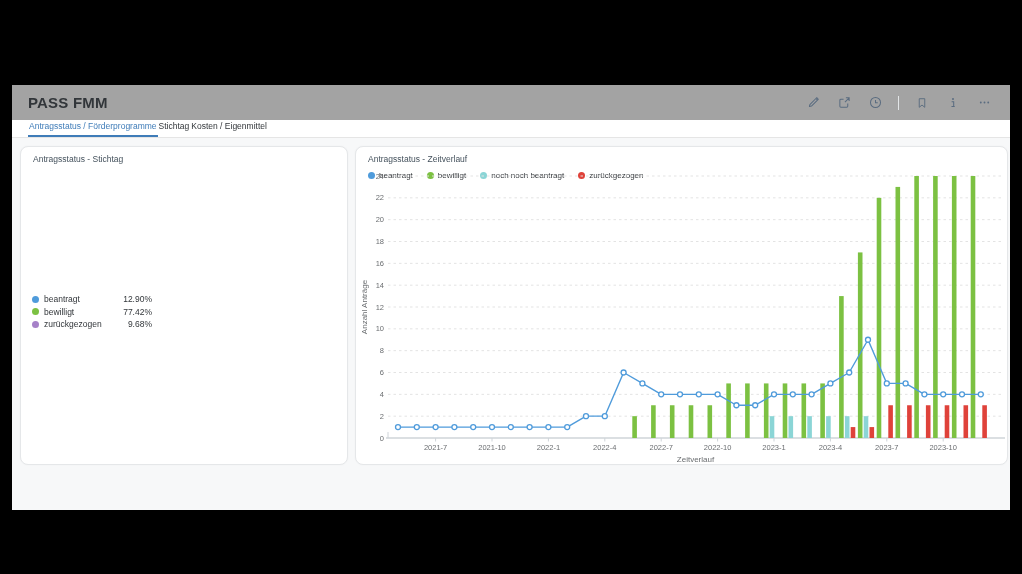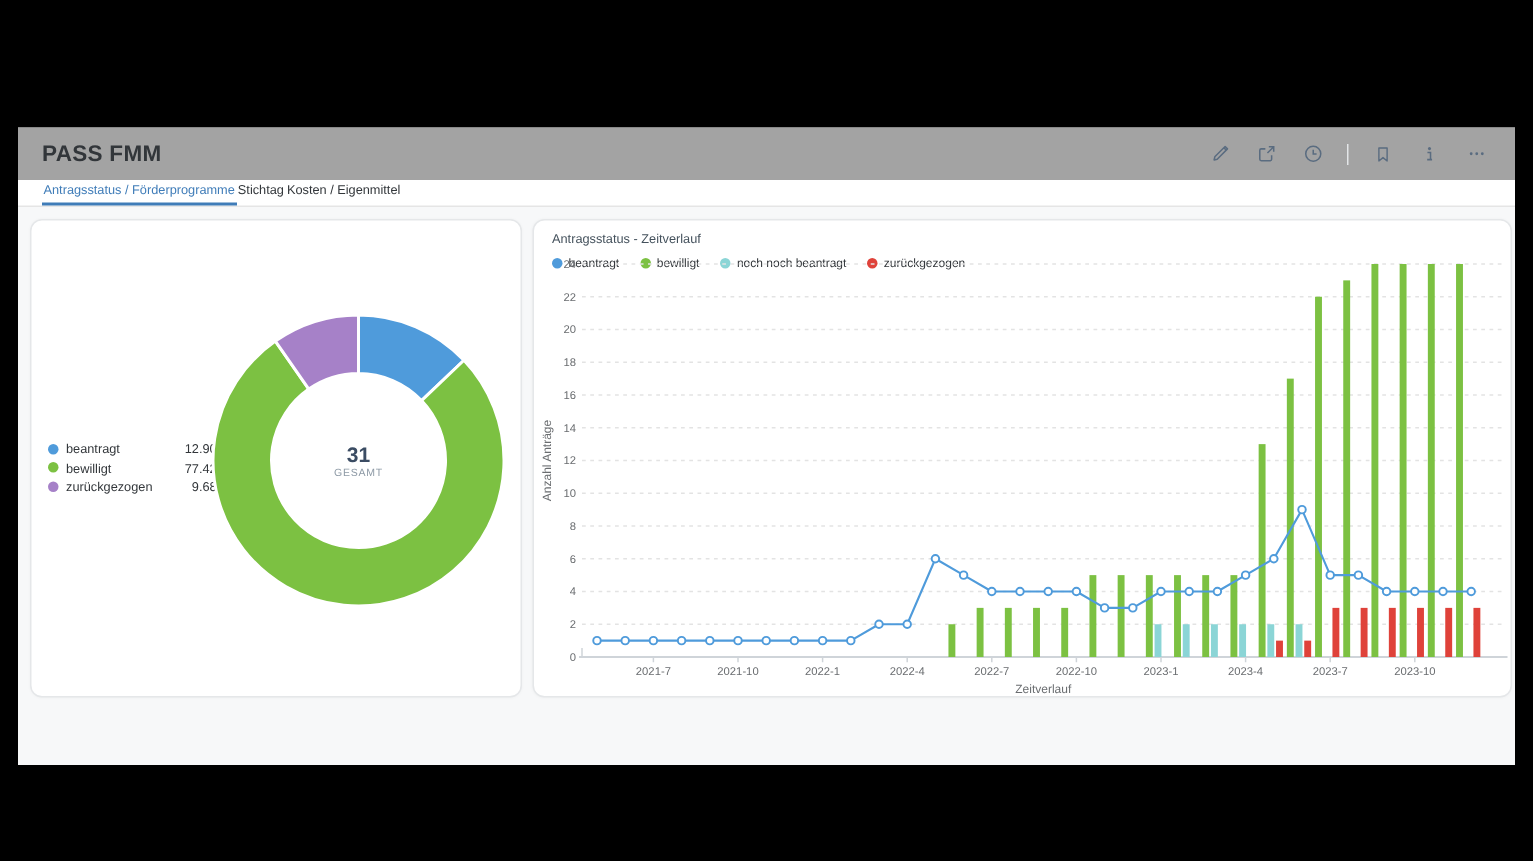--- a/index.html
+++ b/index.html
@@ -98,48 +98,38 @@
     <div class="tab active">Antragsstatus  / Förderprogramme</div>
     <div class="tab">Stichtag</div>
     <div class="tab">Kosten / Eigenmittel</div>
   </div>
 
   <div class="content">
 
     <div class="panels">
 
       <div class="panel panel-left">
+        <div class="panel-title">Antragsstatus - Stichtag</div>
         <div class="donut-legend" id="donutLegend">
             <div class="legend-row">
               <span class="dot" style="background: rgb(79, 155, 219);"></span>
               <span class="lbl">beantragt</span>
               <span class="val">12.90%</span>
             </div>
             <div class="legend-row">
               <span class="dot" style="background: rgb(124, 193, 66);"></span>
               <span class="lbl">bewilligt</span>
               <span class="val">77.42%</span>
             </div>
             <div class="legend-row">
               <span class="dot" style="background: rgb(166, 129, 200);"></span>
               <span class="lbl">zurückgezogen</span>
               <span class="val">9.68%</span>
             </div>
           </div>
-        <div class="donut-wrap">
-          <svg id="donutSvg" width="200" height="200" viewBox="0 0 200 200">
-              <path d="M100 3 A97 97 0 0 1 170.2913536281435 33.1559605864272 L142.0298815508487 60.03139911353379 A58 58 0 0 0 100 42 Z" fill="#4f9bdb" stroke="#fff" stroke-width="2" stroke-linejoin="round"></path>
-              <path d="M170.2913536281435 33.1559605864272 A97 97 0 1 1 44.57407470681058 20.394932288240682 L66.85872508242282 52.401093533174844 A58 58 0 1 0 142.0298815508487 60.03139911353379 Z" fill="#7cc142" stroke="#fff" stroke-width="2" stroke-linejoin="round"></path>
-              <path d="M44.57407470681058 20.394932288240682 A97 97 0 0 1 99.99999999999997 3 L99.99999999999999 42 A58 58 0 0 0 66.85872508242282 52.401093533174844 Z" fill="#a681c8" stroke="#fff" stroke-width="2" stroke-linejoin="round"></path>
-            </svg>
-          <div class="donut-center">
-            <div class="donut-total">31</div>
-            <div class="donut-total-label">GESAMT</div>
-          </div>
-        </div>
       </div>
 
       <div class="panel panel-right">
         <div class="panel-title">Antragsstatus - Zeitverlauf</div>
         <div class="chart-legend" id="chartLegend">
             <span class="item">
               <span class="dot" style="background: rgb(79, 155, 219);"></span>
               <span class="lbl">beantragt</span>
             </span>
             <span class="item">

